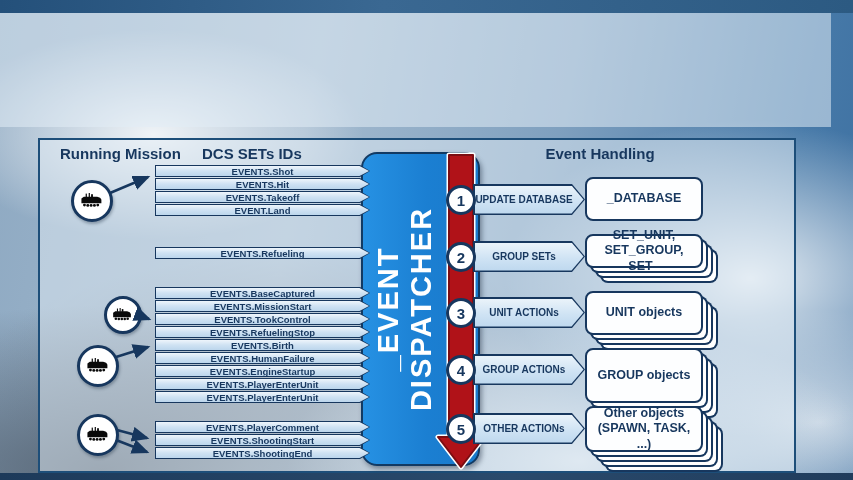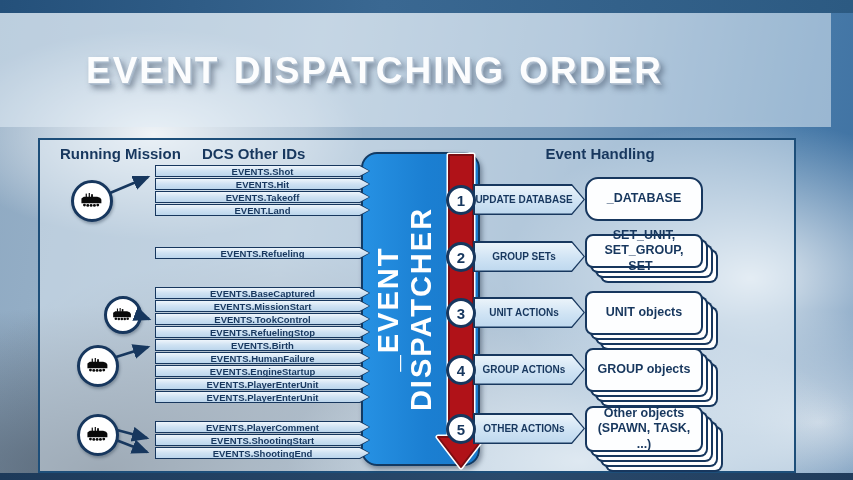--- a/index.html
+++ b/index.html
@@ -71,26 +71,25 @@
   .unit svg { width:74%; }
   svg.overlay { left:0; top:0; pointer-events:none; }
 </style>
 </head>
 <body>
 
 <div id="stage">
 
   <div class="abs top-bar"></div>
   <div class="abs title-band"></div>
-  <div class="abs slide-title">EVENT DISPATCHING ORDER</div>
 
   <div class="abs panel"></div>
 
   <div class="abs col-header" style="left:60px; top:145px;">Running Mission</div>
-  <div class="abs col-header" style="left:202px; top:145px;">DCS Other IDs</div>
+  <div class="abs col-header" style="left:202px; top:145px;">DCS SETs IDs</div>
   <div class="abs col-header" style="left:520px; top:145px; width:160px; text-align:center;">Event Handling</div>
 
   <div class="abs dispatcher"></div>
   <div class="abs dispatcher-label">
     <span>_EVENT</span>
     <span>DISPATCHER</span>
   </div>
 
   <svg class="abs overlay" width="853" height="480">
     <polygon points="449,155 473,155 473,437 484,437 461,467 438,437 449,437" fill="#b01218" stroke="#ffffff" stroke-width="5" stroke-linejoin="round"></polygon>
@@ -183,24 +182,24 @@
     </div>
   <div class="abs ha" style="top:354px;">
       <div class="bd"></div>
       <div class="fl">GROUP ACTIONs</div>
     </div>
   <div class="abs ha" style="top:413px;">
       <div class="bd"></div>
       <div class="fl">OTHER ACTIONs</div>
     </div>
 
-  <div class="abs tbox" style="top:177px; height:44px;border-radius:13px;">_DATABASE</div>
+  <div class="abs tbox" style="top:177px; height:44px;">_DATABASE</div>
   <div class="abs tbox stack3" style="top:234px; height:34px;">SET_UNIT, SET_GROUP, SET_</div>
   <div class="abs tbox stack3" style="top:291px; height:44px;">UNIT objects</div>
-  <div class="abs tbox stack3" style="top:348px; height:44px;">GROUP objects</div>
+  <div class="abs tbox stack3" style="top:348px; height:55px;">GROUP objects</div>
   <div class="abs tbox stack4" style="top:406px; height:46px;">Other objects (SPAWN, TASK, ...)</div>
 
   <div class="abs num" style="top:185px;">1</div>
   <div class="abs num" style="top:242px;">2</div>
   <div class="abs num" style="top:298px;">3</div>
   <div class="abs num" style="top:355px;">4</div>
   <div class="abs num" style="top:414px;">5</div>
 
   <div class="abs unit" style="left:71px; top:180px; width:42px; height:42px;">
     <svg viewBox="0 0 44 26">

